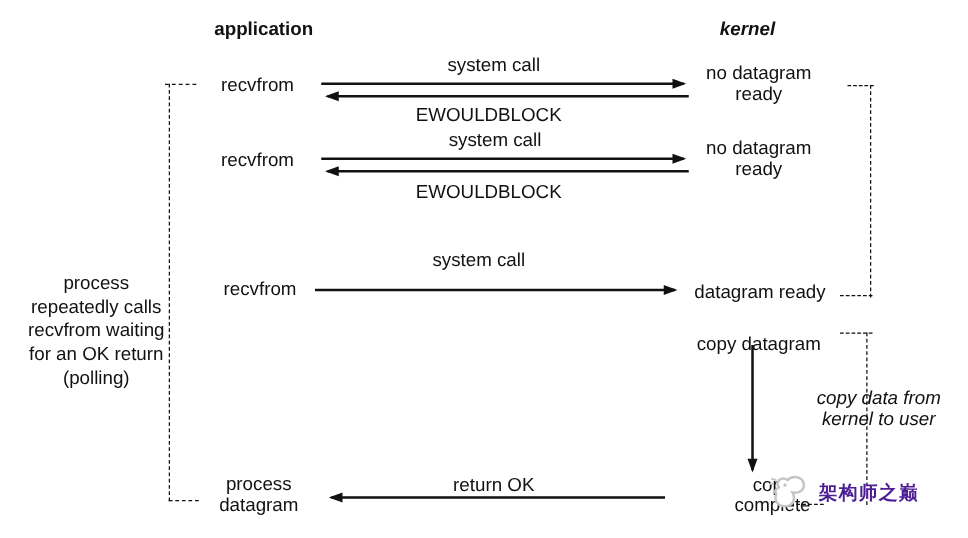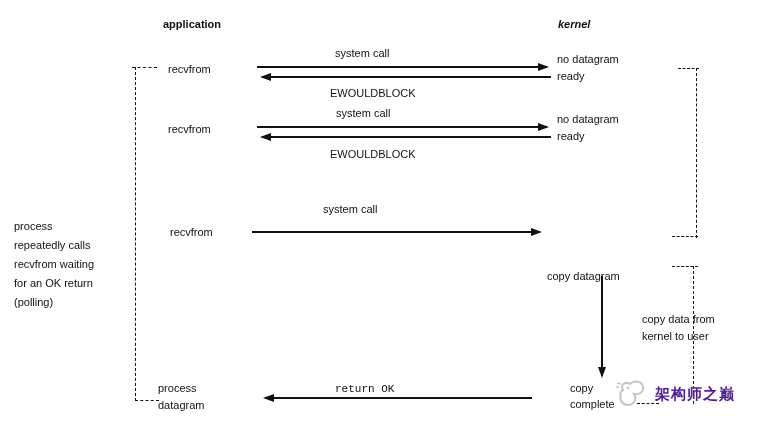--- a/index.html
+++ b/index.html
@@ -7,22 +7,23 @@
     position: relative;
     width: 774px;
     height: 430px;
     background: #ffffff;
     font-family: "Liberation Sans", sans-serif;
     color: #111111;
     overflow: hidden;
   }
   .t {
     position: absolute;
-    font-size: 11px;
+    font-size: 15px;
     line-height: 16.5px;
+    text-align: center;
     white-space: pre-line;
   }
   .bold { font-weight: bold; }
   .note5 { line-height: 19px; }
   
   .line { position: absolute; height: 1.6px; background: #111; }
   .arr-r::after {
     content: ""; position: absolute; right: -2px; top: 50%;
     transform: translateY(-50%); width: 0; height: 0;
     border-left: 11px solid #111;
@@ -88,32 +89,33 @@
   <div class="t" style="left:557px; top:111px; width:100px;">no datagram
 ready</div>
 
   <div class="hdash" style="left:678px; top:68px; width:21px;"></div>
   <div class="vdash" style="left:696px; top:68px; height:170px;"></div>
   <div class="hdash" style="left:672px; top:236px; width:26px;"></div>
 
   <div class="t" style="left:170px; top:224px; width:76px;">recvfrom</div>
   <div class="t" style="left:323px; top:201px; width:120px;">system call</div>
   <div class="line arr-r" style="left:252px; top:231px; width:288px;"></div>
+  <div class="t" style="left:549px; top:226px; width:118px;">datagram ready</div>
 
   <div class="t" style="left:547px; top:256px; width:120px;margin-top:12px;">copy datagram</div>
   <div class="hdash" style="left:672px; top:266px; width:26px;"></div>
   <div class="vdash" style="left:693px; top:266px; height:138px;"></div>
   <div class="hdash" style="left:637px; top:403px; width:22px;"></div>
-  <div class="t" style="left:642px; top:311px; width:122px;">copy data from
+  <div class="t" style="left:642px; top:311px; width:122px;font-style:italic;">copy data from
 kernel to user</div>
   <div class="vline arr-d" style="left:601px; top:276px; height:100px;"></div>
   <div class="t" style="left:570px; top:381px; width:96px; line-height:15.5px;">copy
 complete</div>
 
-  <div class="t" style="left:335px; top:381px; width:120px;font-family:Liberation Mono, monospace;">return OK</div>
+  <div class="t" style="left:335px; top:381px; width:120px;">return OK</div>
   <div class="line arr-l" style="left:265px; top:397px; width:267px;"></div>
   <div class="t" style="left:158px; top:380px; width:98px;">process
 datagram</div>
 
   <div class="watermark">
     <svg width="38" height="32" viewBox="0 0 38 32">
       <path d="M9 12 C6 7 11 3 16 6 C20 2 28 3 29 9 C30 14 25 17 20 16 C23 21 20 27 14 27 C8 27 5 22 7 17 C5 15 7 13 9 12 Z" fill="#ffffff" stroke="#c6c6c6" stroke-width="2"></path>
       <circle cx="14" cy="10" r="1.4" fill="#c6c6c6"></circle>
       <path d="M3 5 l4 1 M2 9 l3 0" stroke="#c6c6c6" stroke-width="1.5" fill="none"></path>
     </svg>

